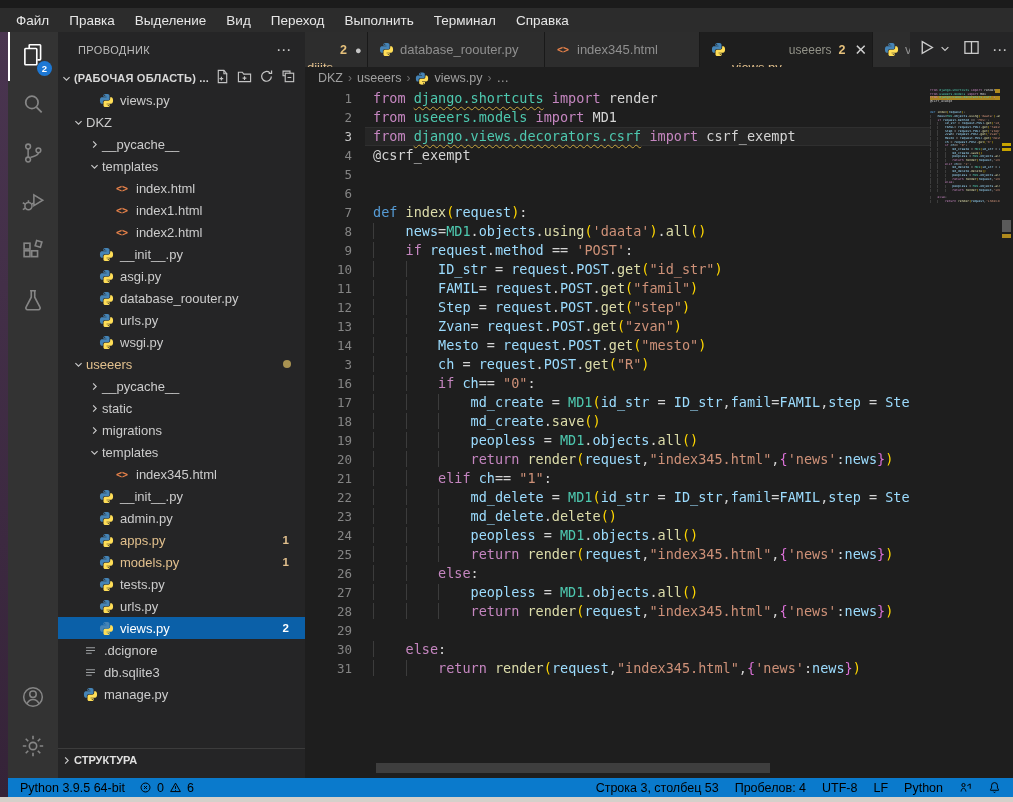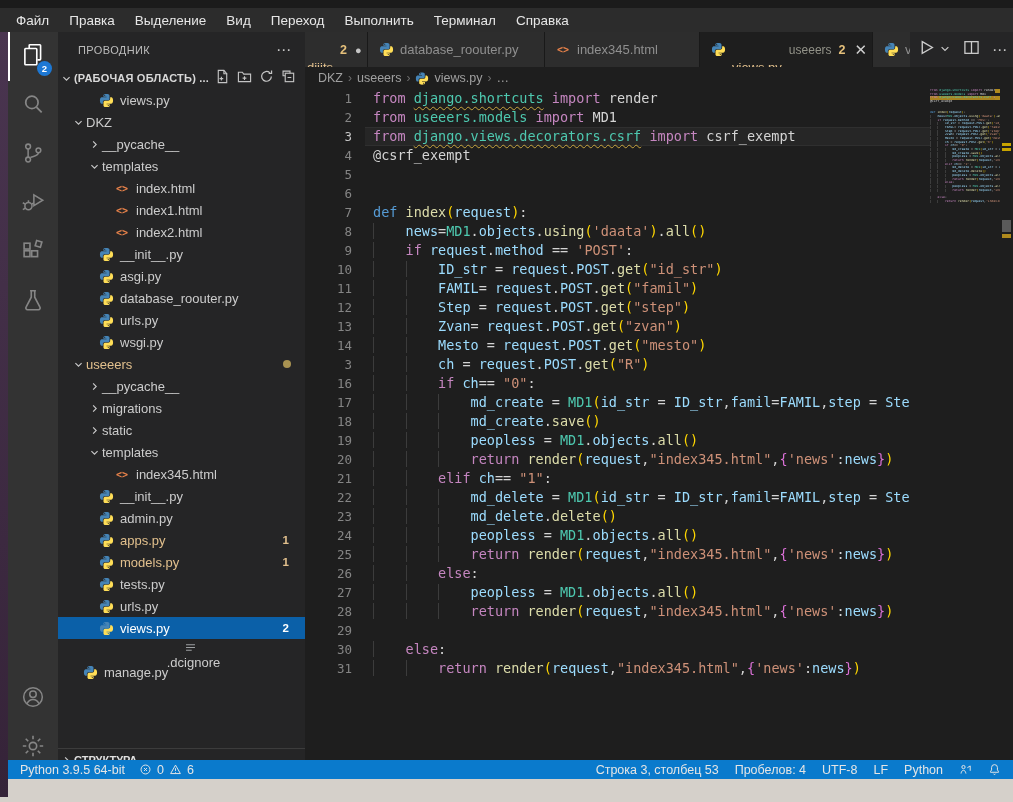--- a/index.html
+++ b/index.html
@@ -81,21 +81,21 @@
   
   #minimap{position:absolute;left:625px;top:0;width:70px;height:689px;overflow:hidden;cursor:pointer;}
   .mm-line{height:3.7px;line-height:3.7px;font-family:"DejaVu Sans Mono",monospace;font-size:3.1px;white-space:pre;overflow:hidden;}
   .mm-line.current{background:#a8821e;}
   .mm-warnbar{position:absolute;right:0;width:5px;height:4px;background:#b08a1d;}
   #overview-ruler{position:absolute;left:695px;top:0;width:13px;height:689px;}
   .ov-mark{position:absolute;left:2px;width:9px;}
   #hscrollbar{position:absolute;left:71px;top:731px;width:394px;height:10px;background:#4a4a4a;opacity:.75;cursor:pointer;}
 
   
-  #status-bar{left:8px;top:760px;width:1005px;height:19px;background:#0a7acc;display:flex;align-items:center;justify-content:space-between;color:#e5e5e5;font-size:12.5px;}
+  #status-bar{left:8px;top:778px;width:1005px;height:19px;background:#0a7acc;display:flex;align-items:center;justify-content:space-between;color:#000000;font-size:12.5px;}
   #status-left,#status-right{display:flex;align-items:center;height:100%;}
   #status-left{padding-left:12px;gap:14px;}
   #status-right{padding-right:12px;gap:16px;}
   .status-item{display:flex;align-items:center;gap:5px;cursor:pointer;white-space:nowrap;}
   .status-item svg{width:13px;height:13px;}
 </style>
 </head>
 <body>
 
 <div id="top-strip" class="abs"></div>
@@ -317,29 +317,29 @@
           </svg>
         </span>
         <span class="tree-label">__pycache__</span>
       </div>
       <div class="tree-row" style="padding-left: 28px;">
         <span class="twisty">
           <svg viewBox="0 0 16 16" fill="none" stroke="currentColor" stroke-width="1.6">
             <path d="M6 3.5L10.5 8 6 12.5"></path>
           </svg>
         </span>
+        <span class="tree-label">static</span>
+      </div>
+      <div class="tree-row" style="padding-left: 28px;">
+        <span class="twisty">
+          <svg viewBox="0 0 16 16" fill="none" stroke="currentColor" stroke-width="1.6">
+            <path d="M6 3.5L10.5 8 6 12.5"></path>
+          </svg>
+        </span>
         <span class="tree-label">migrations</span>
-      </div>
-      <div class="tree-row" style="padding-left: 28px;">
-        <span class="twisty">
-          <svg viewBox="0 0 16 16" fill="none" stroke="currentColor" stroke-width="1.6">
-            <path d="M6 3.5L10.5 8 6 12.5"></path>
-          </svg>
-        </span>
-        <span class="tree-label">static</span>
       </div>
       <div class="tree-row" style="padding-left: 28px;">
         <span class="twisty">
           <svg viewBox="0 0 16 16" fill="none" stroke="currentColor" stroke-width="1.6">
             <path d="M3.5 6l4.5 4.5L12.5 6"></path>
           </svg>
         </span>
         <span class="tree-label">templates</span>
       </div>
       <div class="tree-row" style="padding-left: 56px;">
@@ -407,27 +407,35 @@
       <div class="tree-row selected" style="padding-left: 40px;">
         <span class="ficon">
           <svg viewBox="0 0 32 32" width="15" height="15">
             <path fill="#4584b6" d="M15.9 2c-7 0-6.6 3-6.6 3v3.2h6.7v1H6.5S2 8.6 2 15.9c0 7.2 3.9 7 3.9 7h2.3v-3.3s-.1-3.9 3.9-3.9h6.6s3.7.1 3.7-3.6V5.6S23 2 15.9 2zm-3.7 2.1a1.2 1.2 0 1 1 0 2.4 1.2 1.2 0 0 1 0-2.4z"></path>
             <path fill="#ffde57" d="M16.1 30c7 0 6.6-3 6.6-3v-3.2H16v-1h9.5s4.5.6 4.5-6.7c0-7.2-3.9-7-3.9-7h-2.3v3.3s.1 3.9-3.9 3.9h-6.6s-3.7-.1-3.7 3.6v6.5S9 30 16.1 30zm3.7-2.1a1.2 1.2 0 1 1 0-2.4 1.2 1.2 0 0 1 0 2.4z"></path>
           </svg>
         </span>
         <span class="tree-label">views.py</span>
         <span class="tree-badge">2</span>
       </div>
-      <div class="tree-row" style="padding-left: 24px; flex-direction: column;">
+      <div class="tree-row" style="padding-left: 24px;">
         <span class="ficon">
           <svg viewBox="0 0 16 16" width="13" height="13" fill="none" stroke="#9da0a2" stroke-width="1.3">
             <path d="M2.5 4.5h11M2.5 8h11M2.5 11.5h7"></path>
           </svg>
         </span>
         <span class="tree-label">.dcignore</span>
+      </div>
+      <div class="tree-row" style="padding-left: 24px;">
+        <span class="ficon">
+          <svg viewBox="0 0 16 16" width="13" height="13" fill="none" stroke="#9da0a2" stroke-width="1.3">
+            <path d="M2.5 4.5h11M2.5 8h11M2.5 11.5h7"></path>
+          </svg>
+        </span>
+        <span class="tree-label">db.sqlite3</span>
       </div>
       <div class="tree-row" style="padding-left: 24px;">
         <span class="ficon">
           <svg viewBox="0 0 32 32" width="15" height="15">
             <path fill="#4584b6" d="M15.9 2c-7 0-6.6 3-6.6 3v3.2h6.7v1H6.5S2 8.6 2 15.9c0 7.2 3.9 7 3.9 7h2.3v-3.3s-.1-3.9 3.9-3.9h6.6s3.7.1 3.7-3.6V5.6S23 2 15.9 2zm-3.7 2.1a1.2 1.2 0 1 1 0 2.4 1.2 1.2 0 0 1 0-2.4z"></path>
             <path fill="#ffde57" d="M16.1 30c7 0 6.6-3 6.6-3v-3.2H16v-1h9.5s4.5.6 4.5-6.7c0-7.2-3.9-7-3.9-7h-2.3v3.3s.1 3.9-3.9 3.9h-6.6s-3.7-.1-3.7 3.6v6.5S9 30 16.1 30zm3.7-2.1a1.2 1.2 0 1 1 0-2.4 1.2 1.2 0 0 1 0 2.4z"></path>
           </svg>
         </span>
         <span class="tree-label">manage.py</span>
       </div>

